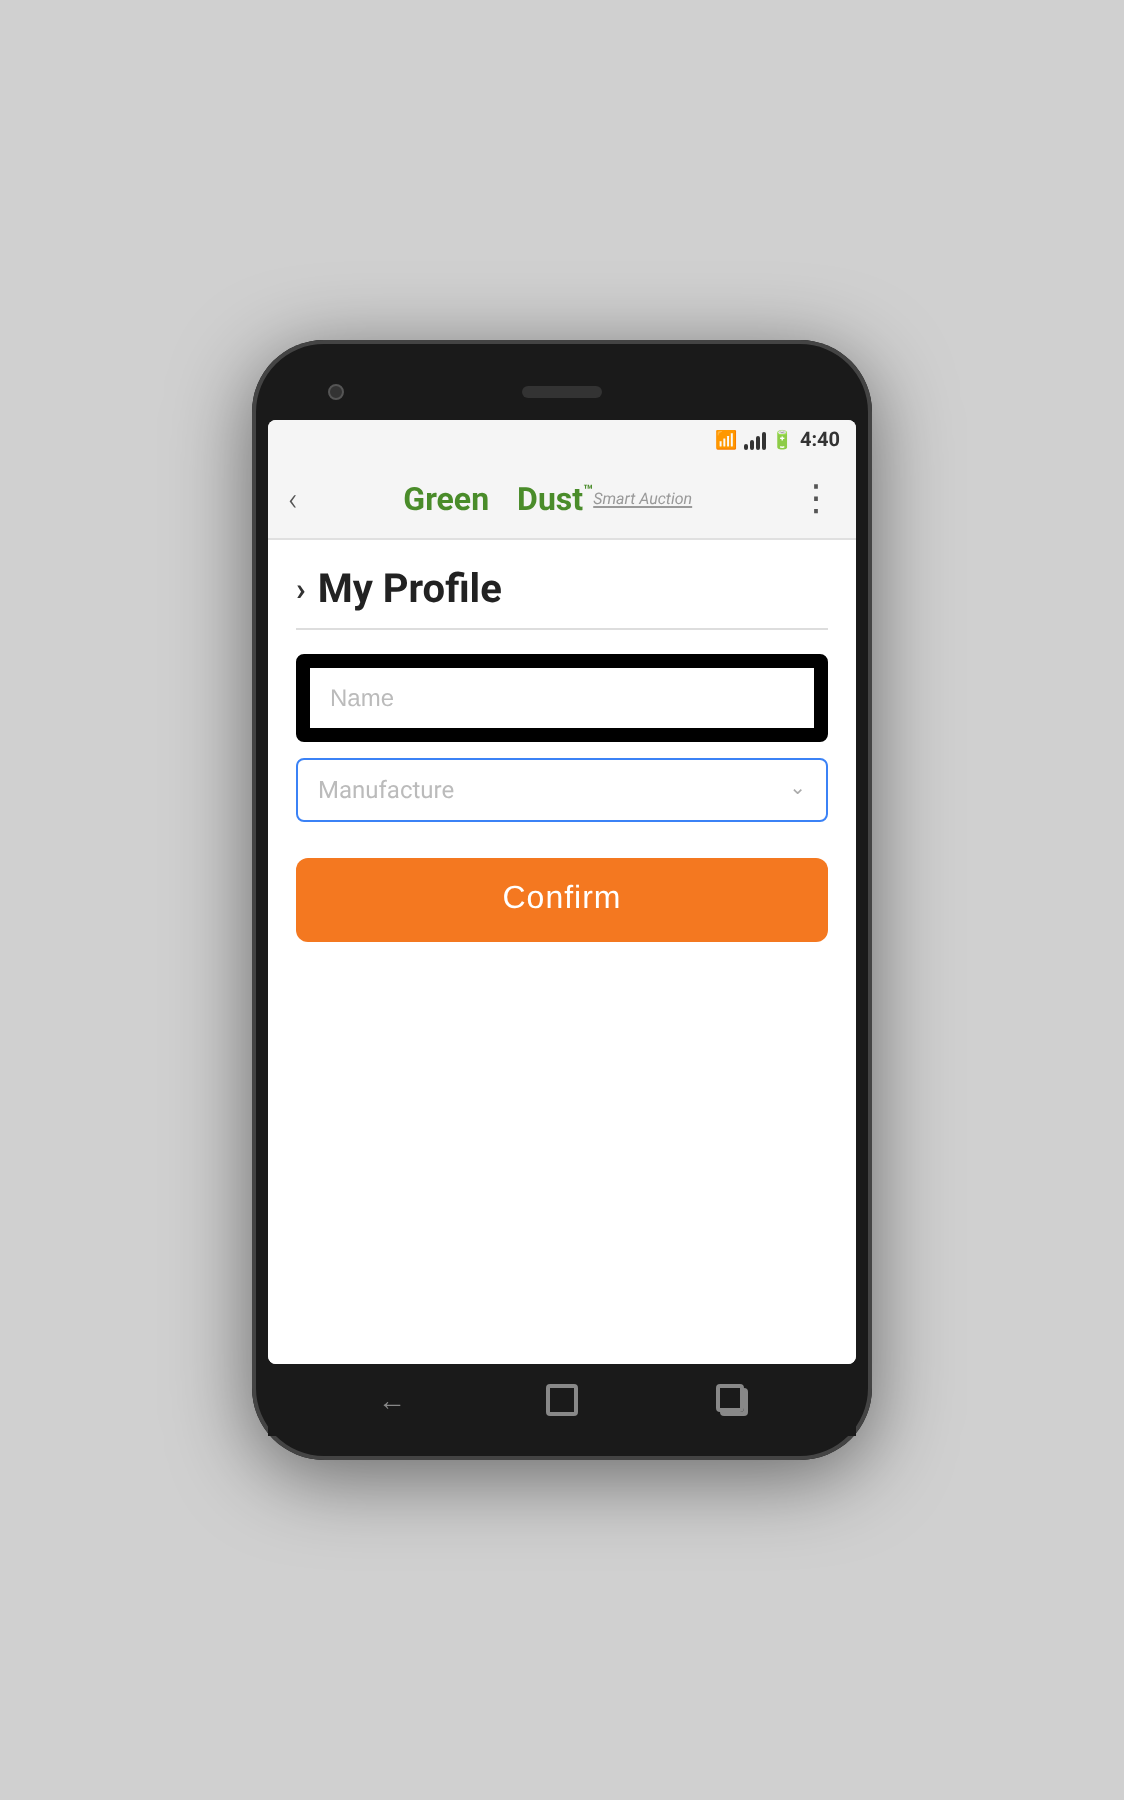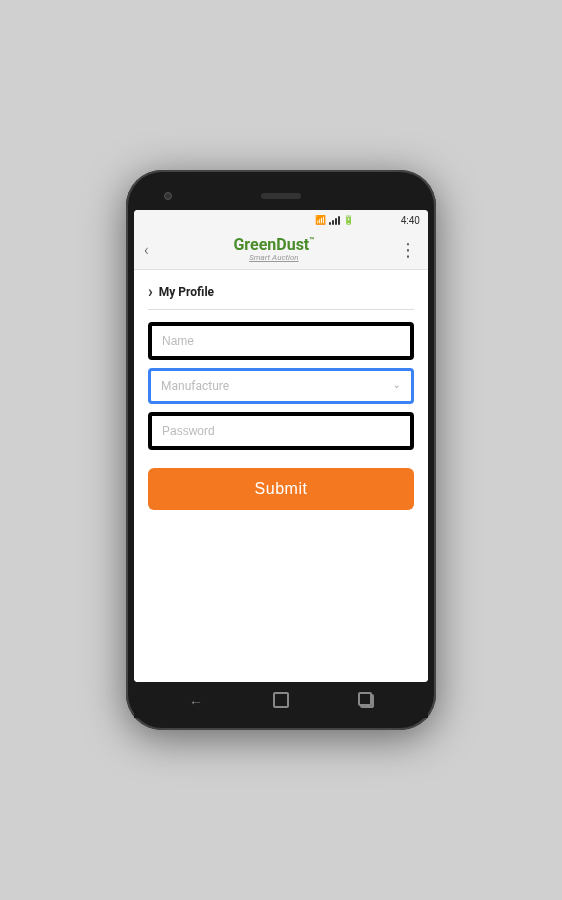--- a/index.html
+++ b/index.html
@@ -64,23 +64,22 @@
       display: flex;
       justify-content: flex-end;
       align-items: center;
       padding: 3px 8px;
       height: 20px;
       gap: 4px;
     }
 
     .status-bar-time {
       font-size: 10px;
-      font-weight: normal;
+      font-weight: bold;
       color: #333;
-      margin-left: 43px;
     }
 
     .status-icons {
       display: flex;
       align-items: center;
       gap: 3px;
     }
 
     .signal-bars {
       display: flex;
@@ -108,36 +107,37 @@
 
     .back-btn {
       color: #555;
       font-size: 16px;
       cursor: pointer;
       font-weight: 300;
     }
 
     .logo-container {
       display: flex;
-      flex-direction: column;
+      flex-direction: row;
       align-items: center;
     }
 
     .logo-text {
       font-size: 16px;
       font-weight: bold;
       line-height: 1;
     }
 
     .logo-green {
       color: #4a8c2a;
     }
 
     .logo-dust {
       color: #4a8c2a;
+      padding-left: 14px;
     }
 
     .logo-sub {
       font-size: 8px;
       color: #999;
       font-style: italic;
       text-decoration: underline;
     }
 
     .menu-dots {
@@ -163,55 +163,55 @@
       margin-bottom: 8px;
     }
 
     .chevron-right {
       color: #333;
       font-size: 16px;
       font-weight: bold;
     }
 
     .page-title {
-      font-size: 12px;
+      font-size: 20px;
       font-weight: bold;
       color: #222;
       text-align: center;
     }
 
     .divider {
       height: 1px;
       background: #ddd;
       margin-bottom: 12px;
     }
 
     .form-field {
       margin-bottom: 8px;
     }
 
     .form-input {
       width: 100%;
-      border: 4px solid #000000;
+      border: 7px solid #000000;
       border-radius: 4px;
       padding: 8px 10px;
       font-size: 12px;
       color: #999;
       outline: none;
       background: #fff;
     }
 
     .form-input::placeholder {
       color: #bbb;
       font-size: 12px;
     }
 
     .manufacture-select {
       width: 100%;
-      border: 3px solid #3b82f6;
+      border: 1px solid #3b82f6;
       border-radius: 4px;
       padding: 8px 10px;
       font-size: 12px;
       color: #bbb;
       outline: none;
       background: #fff;
       display: flex;
       align-items: flex-start;
       justify-content: space-between;
       cursor: pointer;
@@ -332,26 +332,23 @@
       <div class="form-field">
         <div class="manufacture-select">
           <span>Manufacture</span>
           <span class="select-arrow">⌄</span>
         </div>
       </div>
 
 
 
 
-      <div class="form-field">
-        <input class="form-input" type="password" placeholder="Password" style="">
-      </div>
-
-
-      <button class="submit-btn">Submit</button>
+
+
+      <button class="submit-btn">Confirm</button>
 
     </div>
   </div>
 
   <div class="phone-bottom-bar">
 
     <span style="color:#888; font-size:14px;">←</span>
 
     <div class="home-btn"></div>
 

